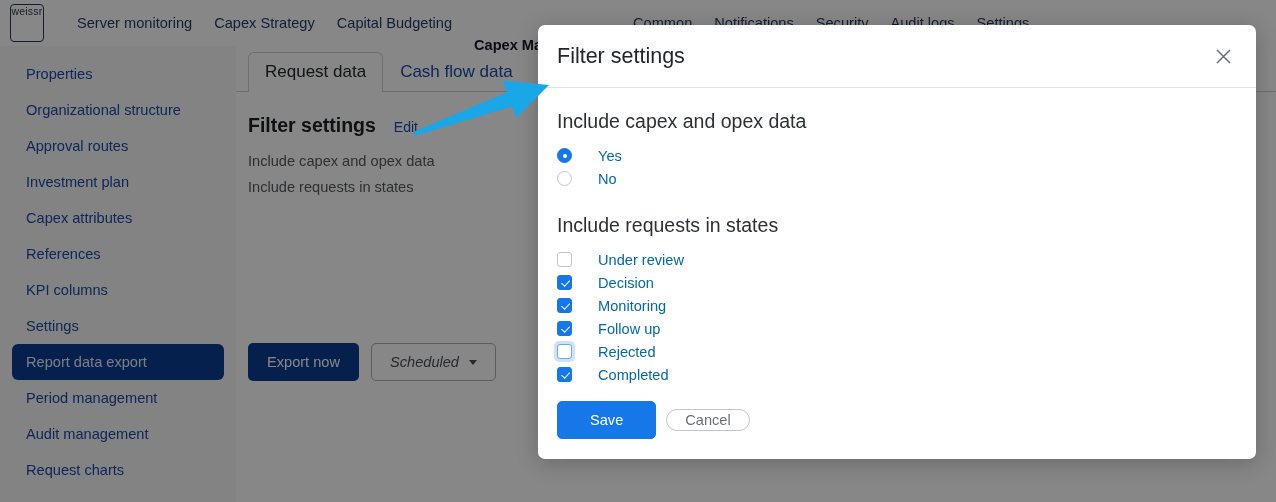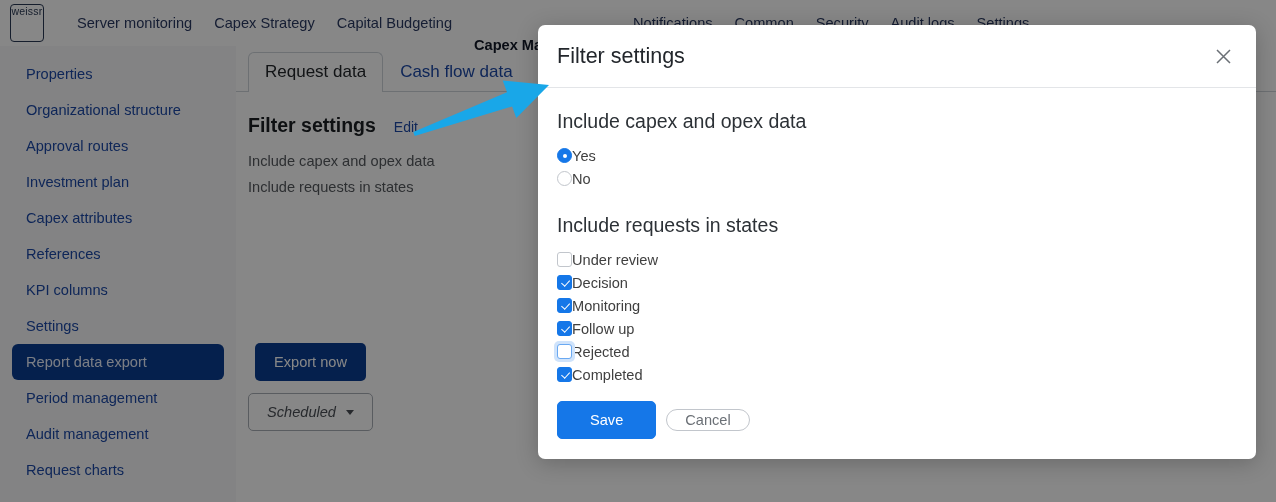--- a/index.html
+++ b/index.html
@@ -122,21 +122,21 @@
   }
   .panel-edit {
     font-size: 14px; color: #1d49a7; cursor: pointer;
   }
   .panel-line {
     font-size: 14.6px; color: #55595e;
     margin-bottom: 10px;
   }
   .panel-actions {
     position: absolute; left: 12px; top: 297px;
-    display: flex; gap: 12px; align-items: center; flex-direction: column;
+    display: flex; gap: 12px; align-items: center;
   }
   .btn {
     font-size: 14.6px;
     border-radius: 5px;
     padding: 9px 18px;
     cursor: pointer;
     line-height: 18px;
     border: 1px solid transparent;
     font-family: inherit;
   }
@@ -184,25 +184,25 @@
     overflow: hidden;
   }
   .section-title {
     font-size: 19.5px; color: #2c3136;
     margin: 0 0 11px 0; font-weight: normal;
   }
   .section + .section { margin-top: 24px; }
 
   .opt {
     display: flex; align-items: center;
-    gap: 0;
+    gap: 26px;
     height: 23px;
     cursor: pointer;
     font-size: 14.6px;
-    color: #404040;
+    color: #0369a1;
   }
 
   
   .radio {
     width: 15px; height: 15px; border-radius: 50%;
     border: 1px solid #c2c6cc; background: #fff;
     flex: 0 0 auto;
     position: relative;
   }
   .radio.checked {
@@ -274,22 +274,22 @@
 
   <div class="topnav">
     <div class="logo-box">
       <span>weissr</span>
     </div>
     <div class="topnav-items" id="topnav-items">
         <div class="topnav-item">Server monitoring</div>
         <div class="topnav-item">Capex Strategy</div>
         <div class="topnav-item">Capital Budgeting</div>
         <div class="topnav-item active">Capex Management</div>
+        <div class="topnav-item">Common</div>
         <div class="topnav-item">Notifications</div>
-        <div class="topnav-item">Common</div>
         <div class="topnav-item">Security</div>
         <div class="topnav-item">Audit logs</div>
         <div class="topnav-item">Settings</div>
       </div>
   </div>
 
   <div class="sidebar" id="sidebar-list">
       <div class="side-item">Properties</div>
       <div class="side-item">Organizational structure</div>
       <div class="side-item">Approval routes</div>

